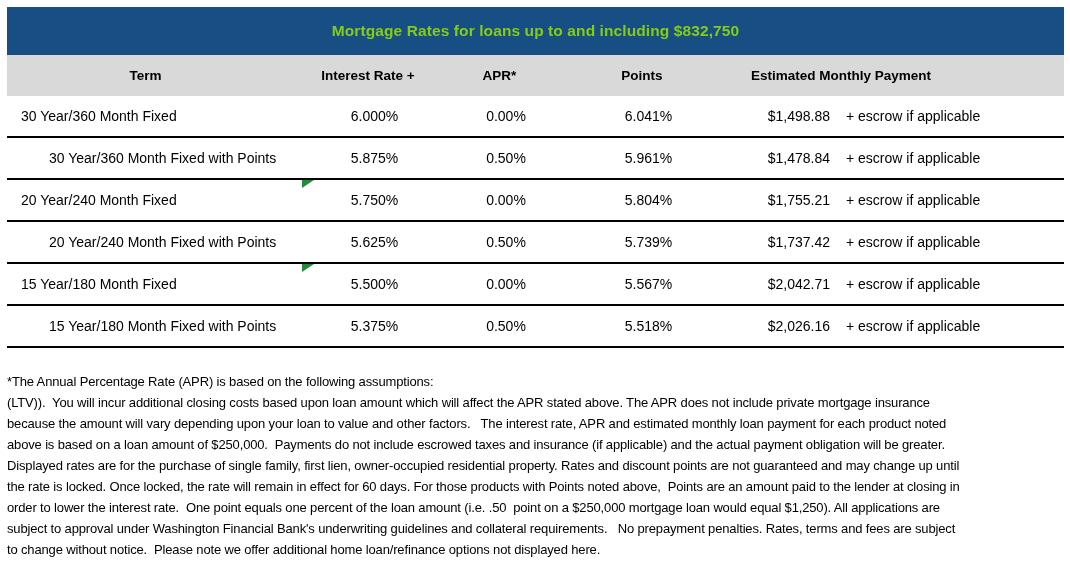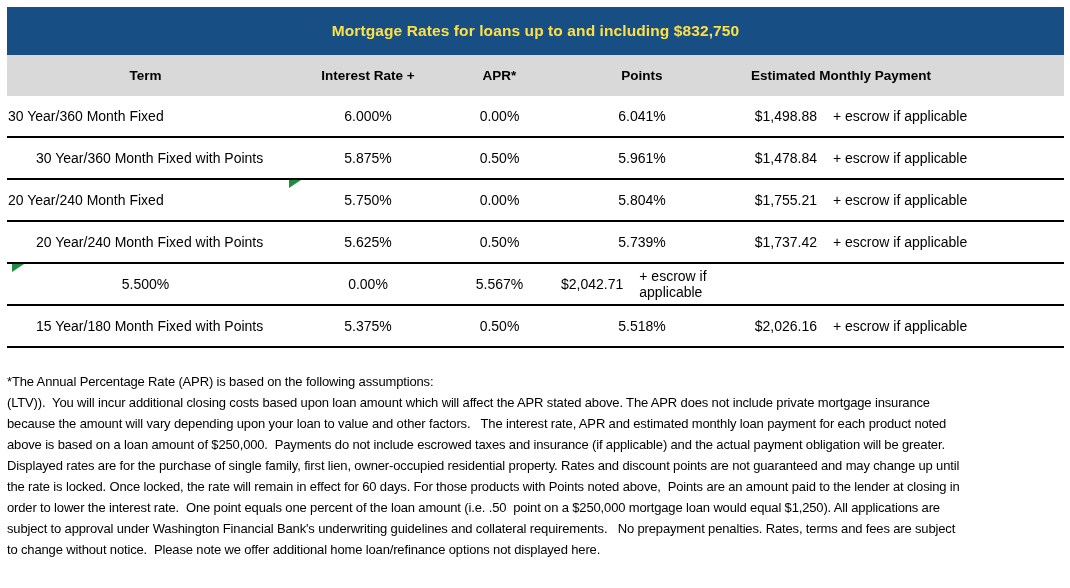--- a/index.html
+++ b/index.html
@@ -6,29 +6,29 @@
     --header-blue:#174F85;
     --header-gray:#D9D9D9;
     --line-black:#000000;
     --flag-green:#1E8E3E;
     --text:#000000;
   }
   *{margin:0;padding:0;box-sizing:border-box;}
   html,body{width:1070px;height:588px;background:#ffffff;overflow:hidden;
     font-family:"Liberation Sans", sans-serif;color:var(--text);}
   .sheet{position:absolute;left:7px;top:7px;width:1057px;}
-  .title-bar{height:48px;background:var(--header-blue);color:#fde047;
+  .title-bar{height:48px;background:var(--header-blue);color:#84cc16;
     display:flex;align-items:center;justify-content:center;
     font-size:15.5px;font-weight:bold;letter-spacing:.1px;}
   .grid-cols{display:grid;grid-template-columns:277px 168px 95px 190px 327px;}
   .col-head{height:41px;background:var(--header-gray);font-weight:bold;font-size:13.5px;}
   .col-head .cell{display:flex;align-items:center;justify-content:center;}
   .col-head .cell.payment{justify-content:flex-start;padding-left:14px;}
   .row{height:42px;border-bottom:2px solid var(--line-black);font-size:14px;}
-  .row .cell{display:flex;align-items:center;justify-content:center;position:relative;}
+  .row .cell{display:flex;align-items:center;justify-content:center;position:relative;margin-left:13px;}
   .row .cell.term{justify-content:flex-start;padding-left:1px;}
   .row.indent .cell.term{padding-left:29px;}
   .row .cell.payment{justify-content:flex-start;padding-left:14px;align-items:center;}
   .row .amount{display:inline-block;width:66px;text-align:right;}
   .row .escrow{margin-left:16px;}
   .flag{position:absolute;left:5px;top:0;width:0;height:0;
     border-top:8px solid var(--flag-green);border-right:12px solid transparent;}
   .disclaimer{position:absolute;left:7px;top:371px;width:1063px;
     font-size:13px;line-height:21px;letter-spacing:-0.15px;}
   .disclaimer .dline{white-space:pre;}
@@ -122,20 +122,23 @@
     <div class="cell apr">
           <span class="apr-text">5.739%</span>
         </div>
     <div class="cell payment">
       <span class="amount">$1,737.42</span>
       <span class="escrow">+ escrow if applicable</span>
     </div>
   </div>
 
   <div class="row grid-cols">
+    <div class="cell term">
+          <span class="term-text">15 Year/180 Month Fixed</span>
+        </div>
     <div class="cell rate">
       <span class="flag"></span>
       <span class="rate-text">5.500%</span>
     </div>
     <div class="cell points">
           <span class="points-text">0.00%</span>
         </div>
     <div class="cell apr">
           <span class="apr-text">5.567%</span>
         </div>

